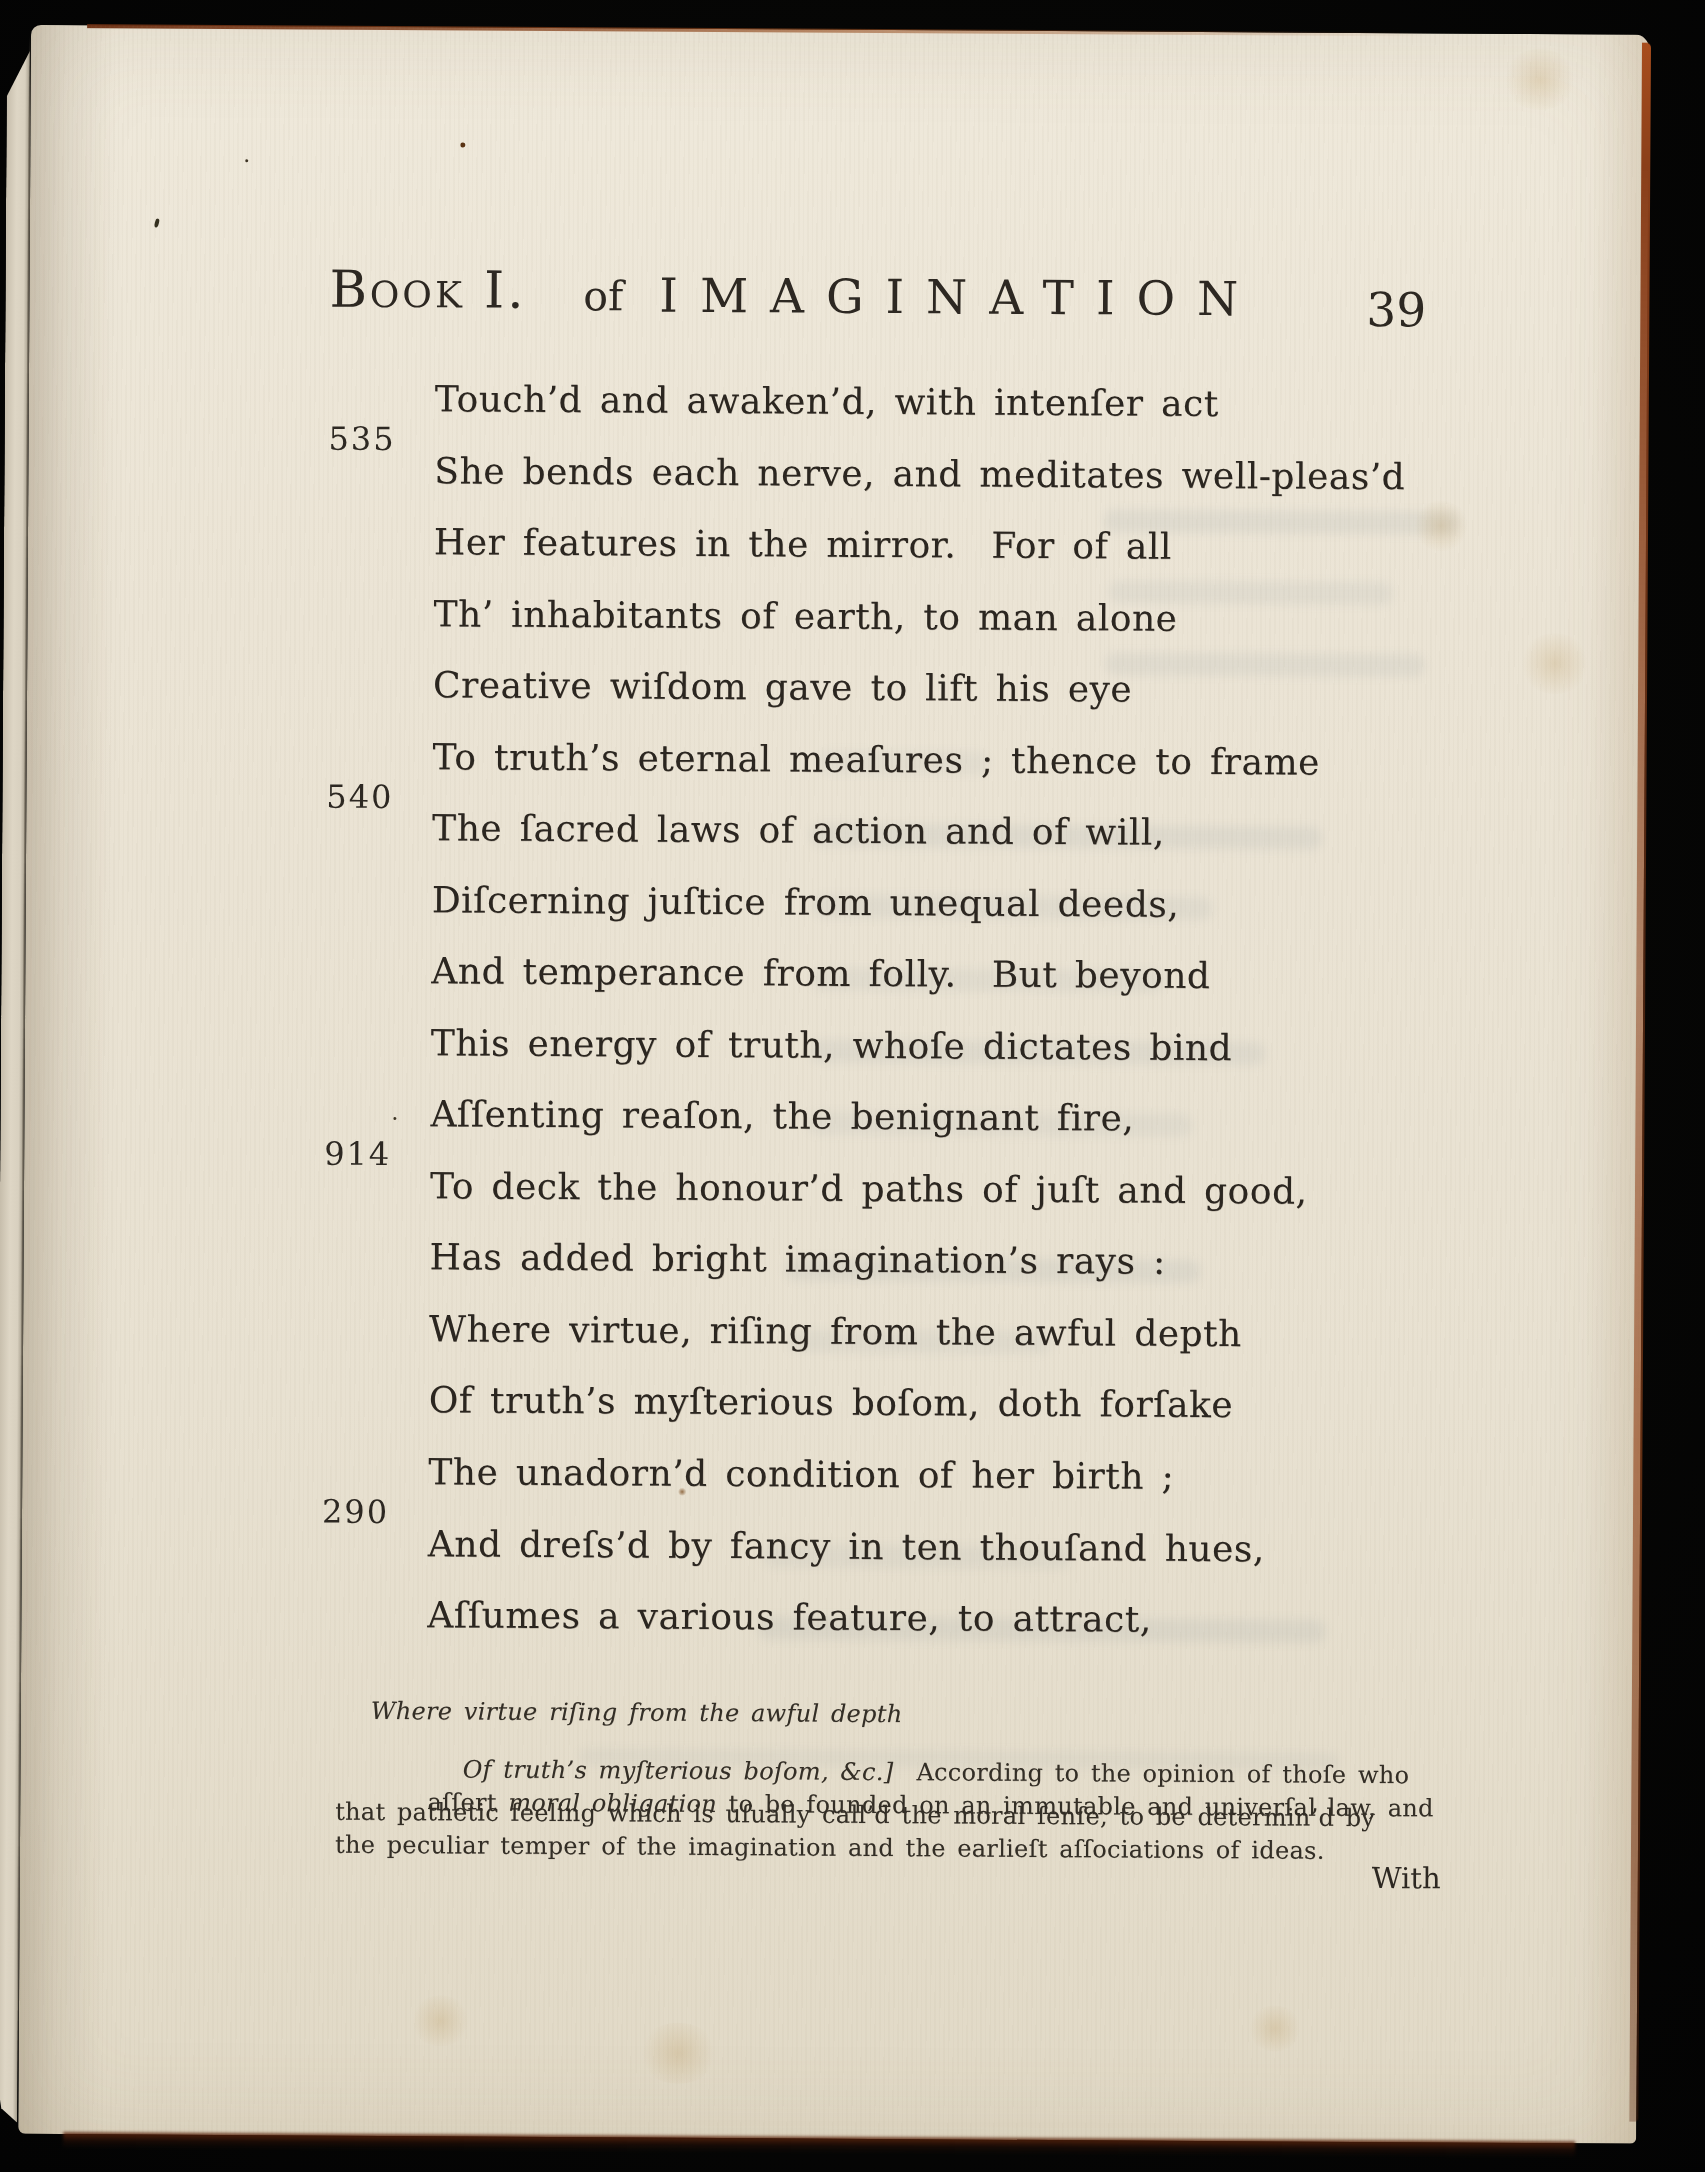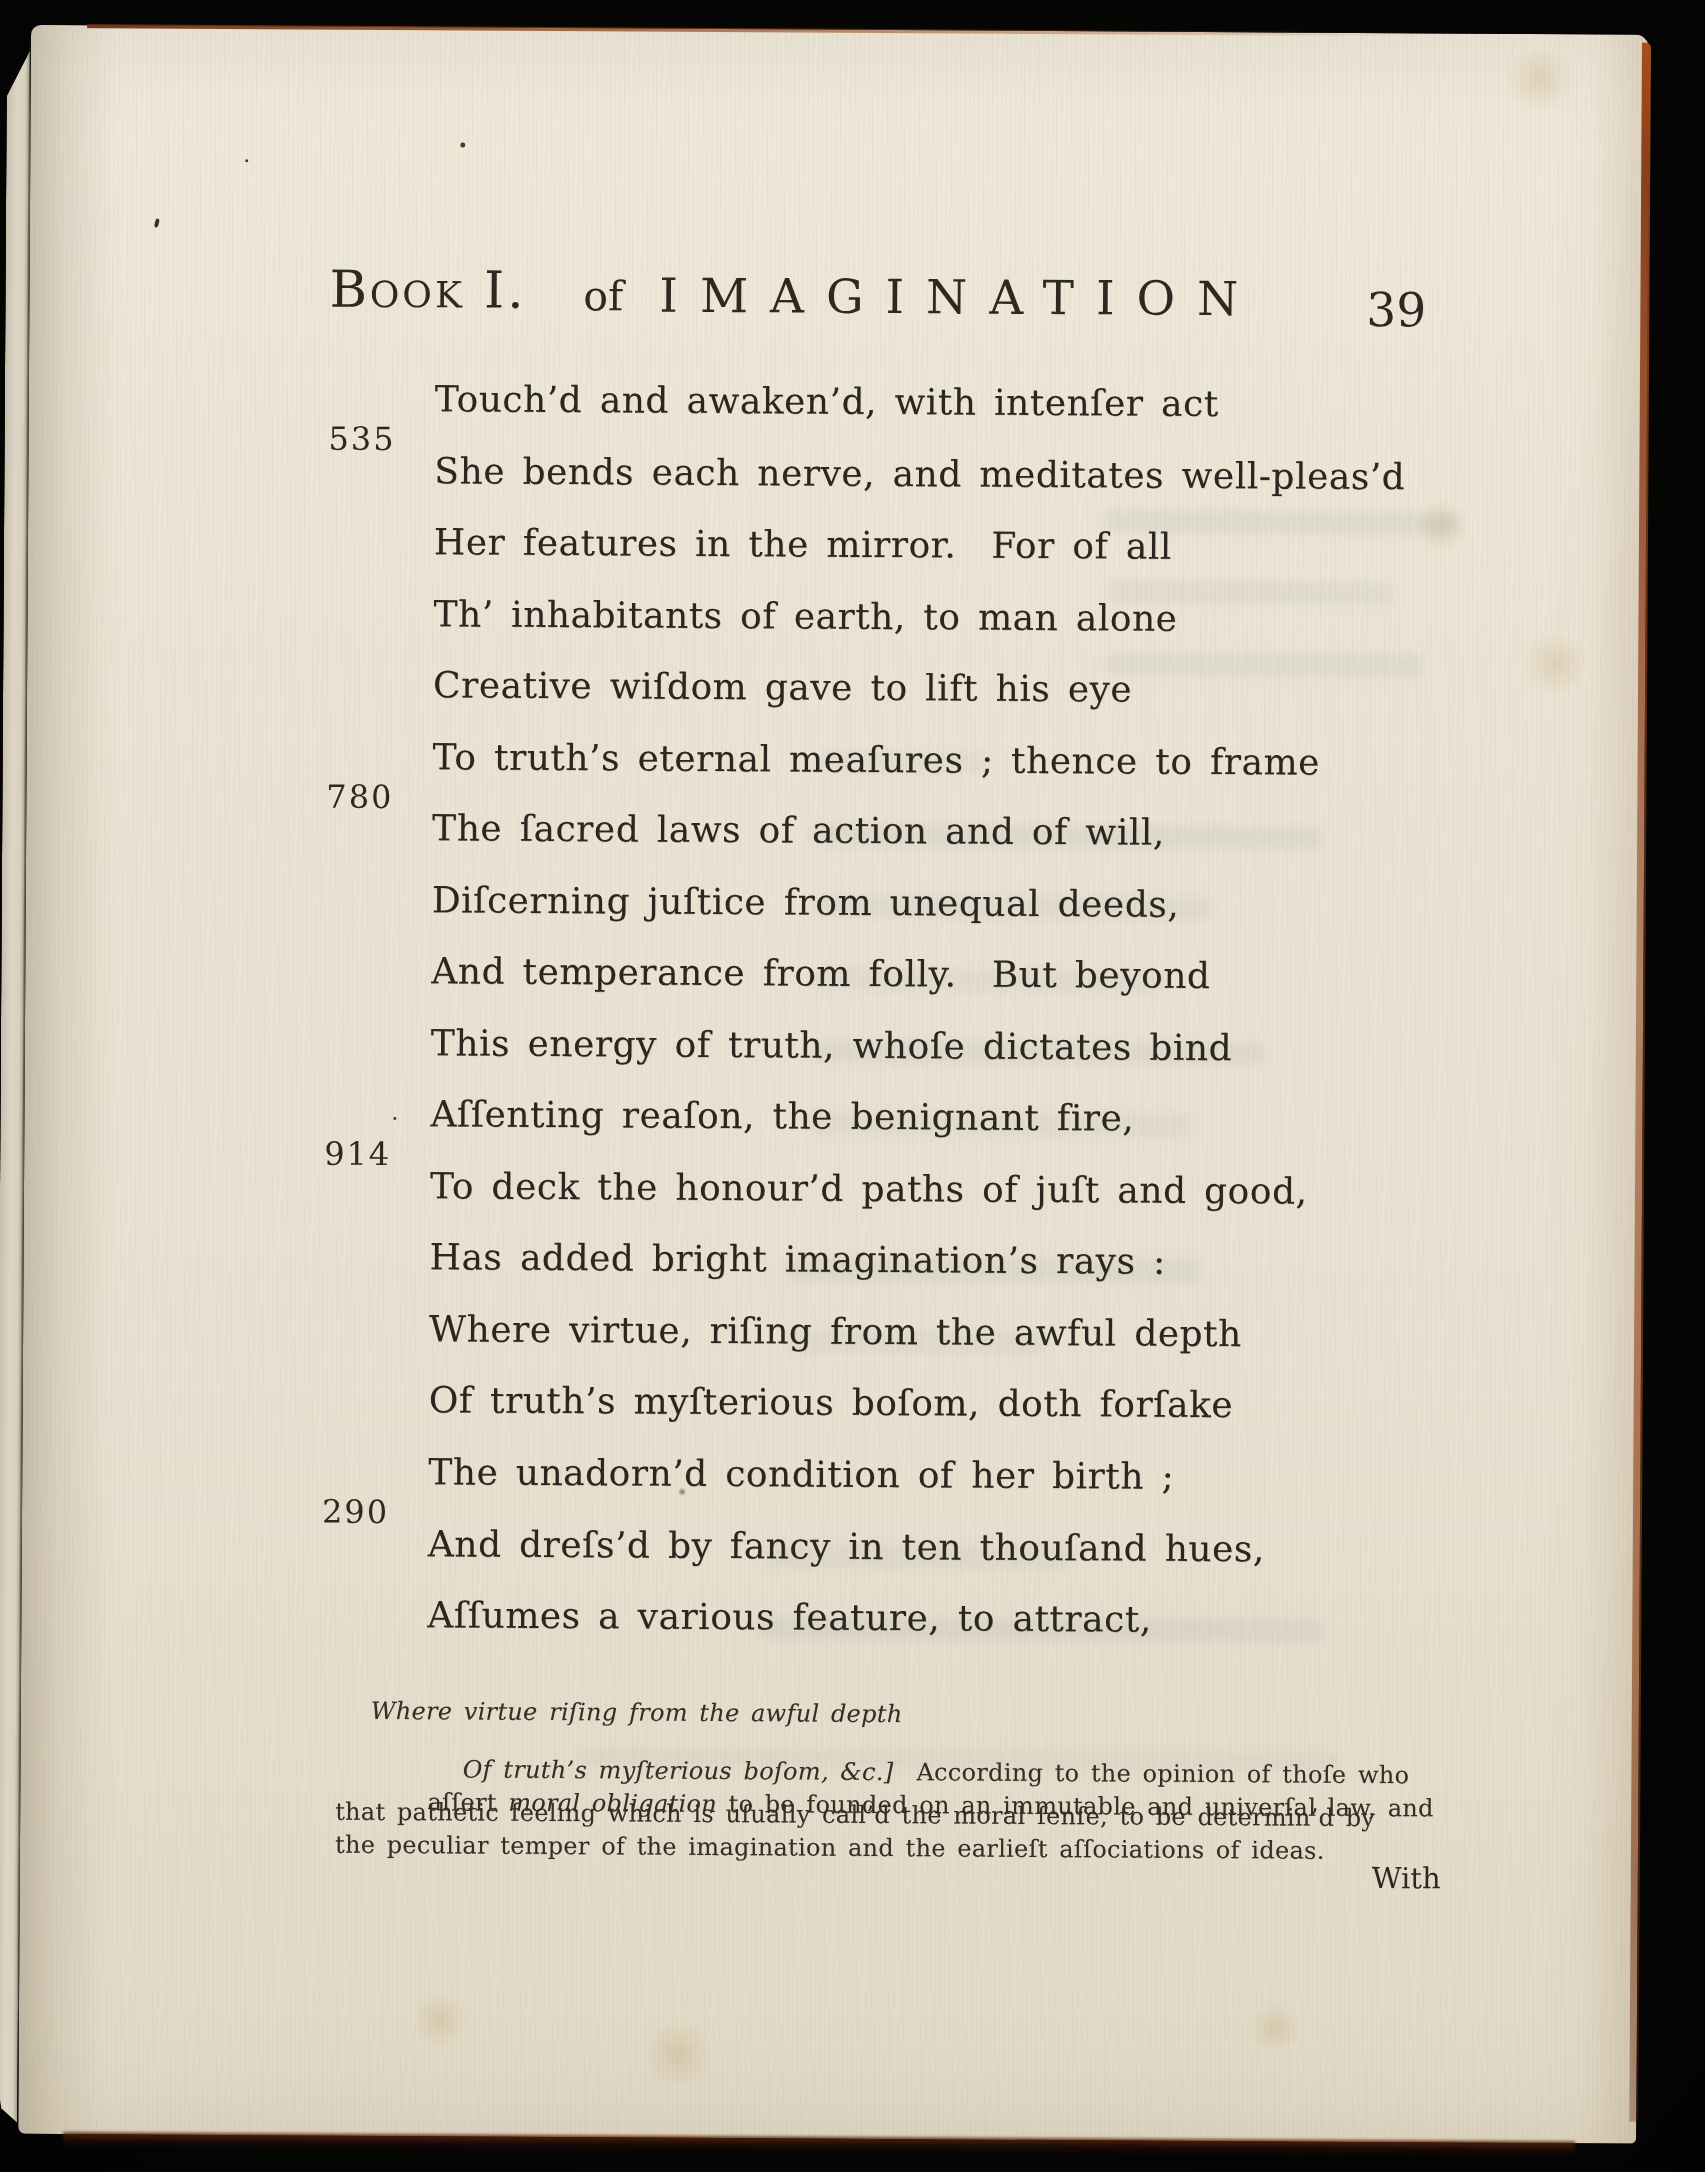--- a/index.html
+++ b/index.html
@@ -173,21 +173,21 @@
       </div>
       <div class="vline" style="top:564px">
         <span class="vnum"></span>
         <span class="vtext">Th’ inhabitants of earth, to man alone</span>
       </div>
       <div class="vline" style="top:635px">
         <span class="vnum"></span>
         <span class="vtext">Creative wiſdom gave to lift his eye</span>
       </div>
       <div class="vline" style="top:707px">
-        <span class="vnum">780</span>
+        <span class="vnum">540</span>
         <span class="vtext">To truth’s eternal meaſures ; thence to frame</span>
       </div>
       <div class="vline" style="top:778px">
         <span class="vnum"></span>
         <span class="vtext">The ſacred laws of action and of will,</span>
       </div>
       <div class="vline" style="top:850px">
         <span class="vnum"></span>
         <span class="vtext">Diſcerning juſtice from unequal deeds,</span>
       </div>

